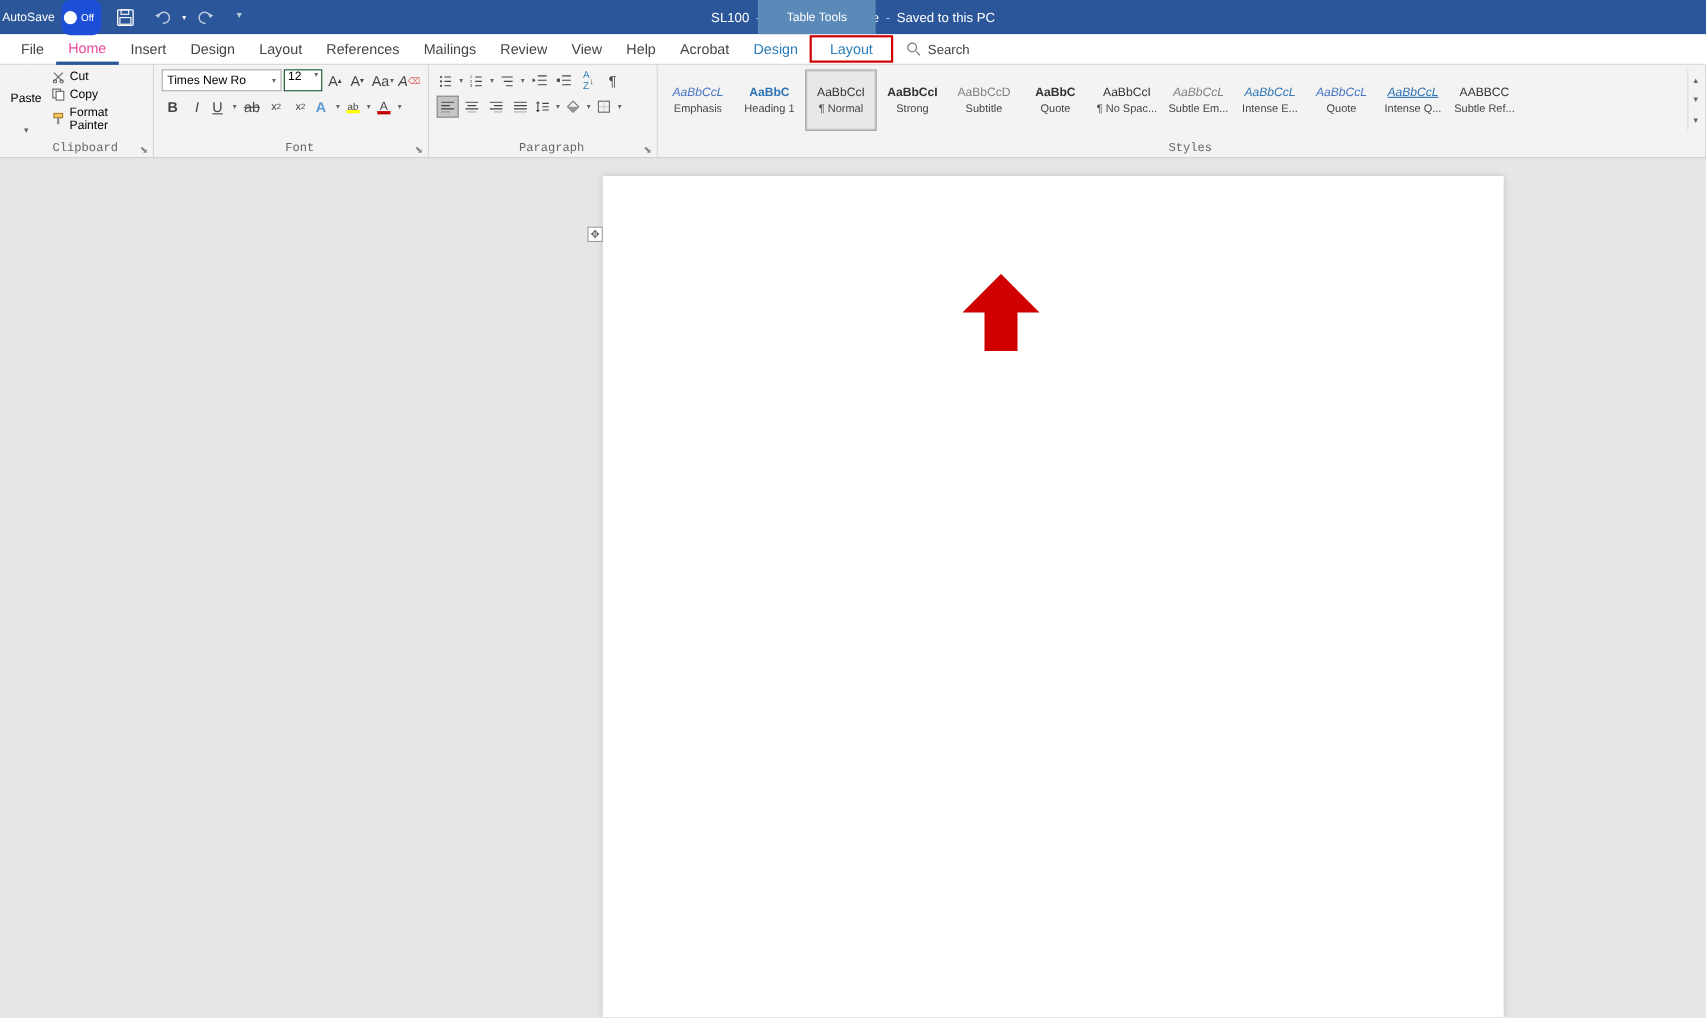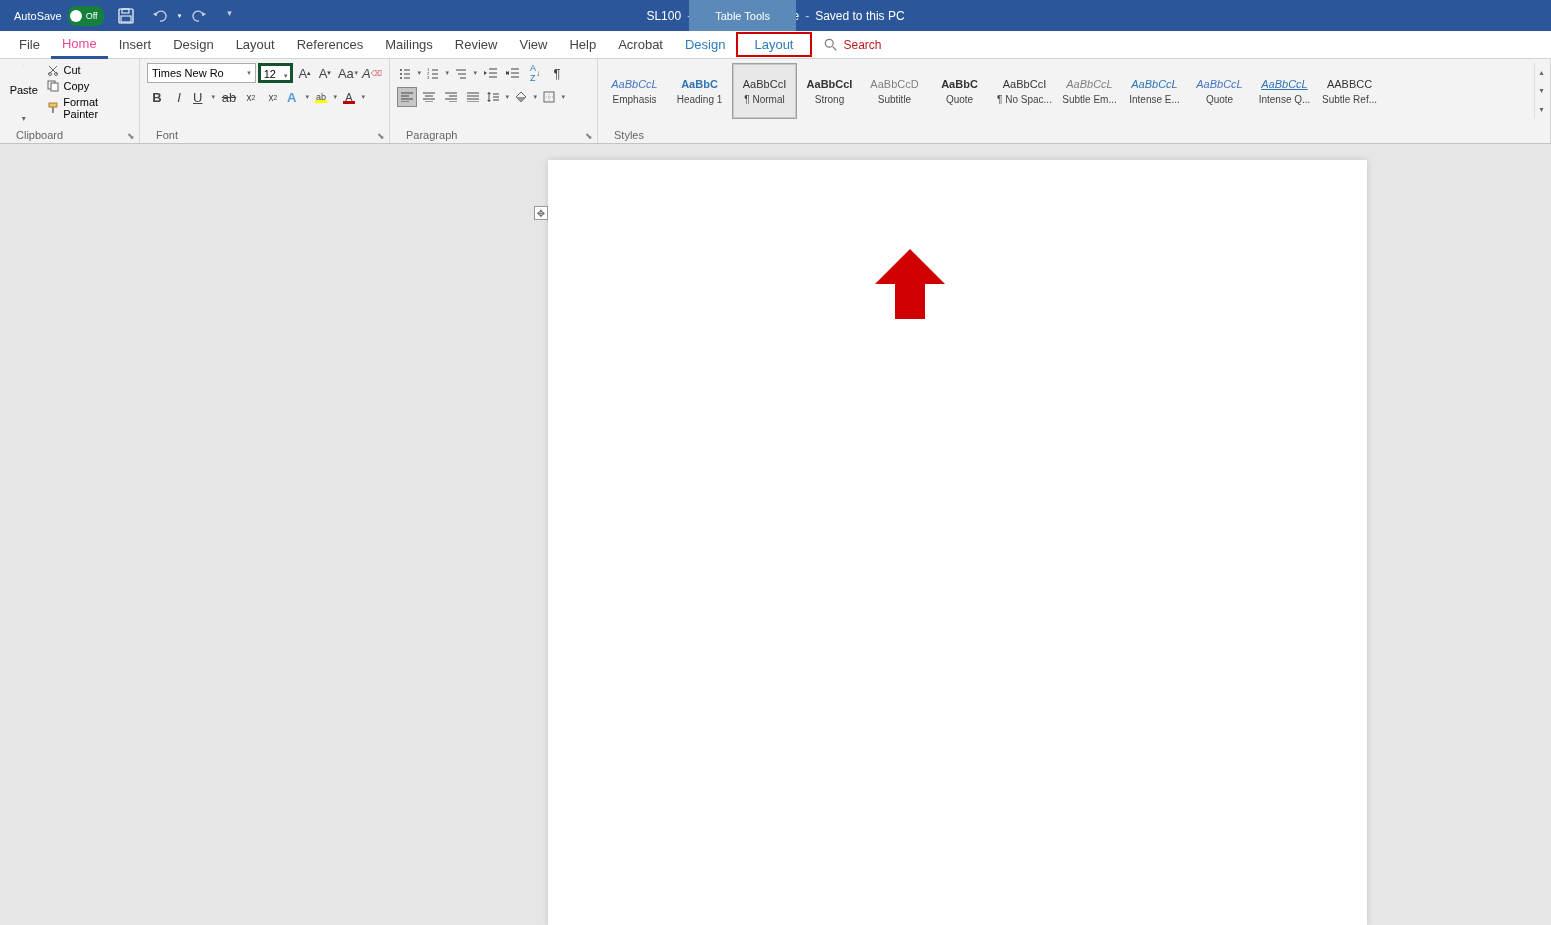--- a/index.html
+++ b/index.html
@@ -1,61 +1,61 @@
 <!DOCTYPE html>
 <html><head>
 <meta charset="utf-8">
 <style>
 * { box-sizing: border-box; margin: 0; padding: 0; }
 body { font-family: "Segoe UI", sans-serif; font-size: 12px; background: #e6e6e6; width: 1551px; height: 925px; overflow: hidden; }
 
 
 .titlebar { height: 31px; background: #2b579a; color: #fff; display: flex; align-items: center; position: relative; }
-.autosave-group { display: flex; align-items: center; padding: 0 14px; gap: 6px; }
+.autosave-group { display: flex; align-items: center; padding: 0 2px; gap: 6px; }
 .autosave-label { font-size: 11px; }
-.toggle { width: 36px; height: 20px; background: #15803d; border-radius: 8px; position: relative; display: inline-flex; align-items: center; }
+.toggle { width: 36px; height: 32px; background: #1d4ed8; border-radius: 8px; position: relative; display: inline-flex; align-items: center; }
 .toggle .knob { width: 12px; height: 12px; background: #fff; border-radius: 50%; position: absolute; left: 2px; }
 .toggle .off-text { font-size: 9px; color: #fff; margin-left: 18px; }
 .save-icon { width: 16px; height: 16px; margin: 0 8px; }
 .undo-icon, .redo-icon, .qat-more { width: 16px; height: 16px; margin: 0 4px; opacity: 0.7; }
 .title-center { position: absolute; left: 50%; transform: translateX(-50%); font-size: 12px; display: flex; gap: 6px; }
 .title-center .sep { opacity: 0.7; }
 .contextual-tab { position: absolute; right: 755px; top: 0; height: 31px; background: #5b8ab8; padding: 0 26px; display: flex; align-items: center; font-size: 11px; }
 
 
 .ribbon-tabs { height: 28px; background: #fff; border-bottom: 1px solid #d4d4d4; display: flex; align-items: center; padding-left: 8px; }
 .tab { padding: 5px 11px; cursor: pointer; font-size: 13px; color: #444; }
 .tab.active { border-bottom: 3px solid #2b579a; color: #ec4899; font-weight: 400; }
 .tab.contextual { color: #2b7db9; }
 .tab.highlighted { border: 2px solid #d00000; padding: 3px 16px; color: #2b7db9; }
-.search-box { display: flex; align-items: center; margin-left: 12px; gap: 6px; color: #b91c1c; }
+.search-box { display: flex; align-items: center; margin-left: 12px; gap: 6px; color: #404040; }
 .search-box svg { width: 14px; height: 14px; }
 
 
 .ribbon { height: 85px; background: #f3f3f3; border-bottom: 1px solid #c4c4c4; display: flex; }
 .group { border-right: 1px solid #d8d8d8; display: flex; flex-direction: column; position: relative; padding: 2px 4px 0 4px; }
-.group-label { text-align: left; font-size: 11px; color: #666; padding: 2px 0; position: absolute; bottom: 0; left: 16px; right: 0; }
+.group-label { text-align: center; font-size: 11px; color: #666; padding: 2px 0; position: absolute; bottom: 0; left: 16px; right: 0; font-family: Liberation Mono, monospace; }
 .group-launcher { position: absolute; bottom: 2px; right: 2px; width: 10px; height: 10px; font-size: 9px; color: #888; }
 
 
 .clipboard-group { width: 140px; }
 .clipboard-content { display: flex; height: 62px; }
 .paste-btn { width: 40px; display: flex; flex-direction: column; align-items: center; padding-top: 4px; gap: 18px; }
 .paste-btn svg { width: 24px; height: 28px; }
 .paste-label { font-size: 11px; }
 .paste-arrow { font-size: 8px; color: #666; }
 .clip-right { display: flex; flex-direction: column; justify-content: center; gap: 2px; padding-left: 4px; }
 .clip-item { display: flex; align-items: center; gap: 4px; font-size: 11px; padding: 1px 0; }
 .clip-item svg { width: 12px; height: 12px; }
 
 
 .font-group { width: 250px; }
 .font-row1, .font-row2 { display: flex; align-items: center; gap: 2px; padding: 2px 3px; }
 .font-select { width: 118px; height: 20px; border: 1px solid #ababab; background: #fff; font-size: 11px; padding: 0 4px; display: flex; align-items: center; justify-content: space-between; }
-.size-select { width: 38px; height: 20px; border: 3px solid #14532d; background: #fff; font-size: 11px; padding: 0 3px; display: flex; align-items: flex-end; justify-content: space-between; }
+.size-select { width: 38px; height: 20px; border: 1px solid #14532d; background: #fff; font-size: 11px; padding: 0 3px; display: flex; align-items: flex-start; justify-content: space-between; }
 .btn-sm { width: 20px; height: 20px; display: flex; align-items: center; justify-content: center; font-size: 13px; color: #444; }
 .btn-sm.split { width: 26px; justify-content: space-between; padding: 0 2px; }
 .dropdown-arrow { font-size: 7px; color: #666; }
 .underline-u { text-decoration: underline; }
 .strike-s { text-decoration: line-through; }
 .sub { font-size: 10px; } .sub sub { font-size: 7px; }
 .sup { font-size: 10px; } .sup sup { font-size: 7px; }
 .highlight-swatch { width: 12px; height: 3px; background: #ffff00; display: block; margin-top: -2px; }
 .fontcolor-swatch { width: 12px; height: 3px; background: #c00000; display: block; margin-top: -2px; }
 

